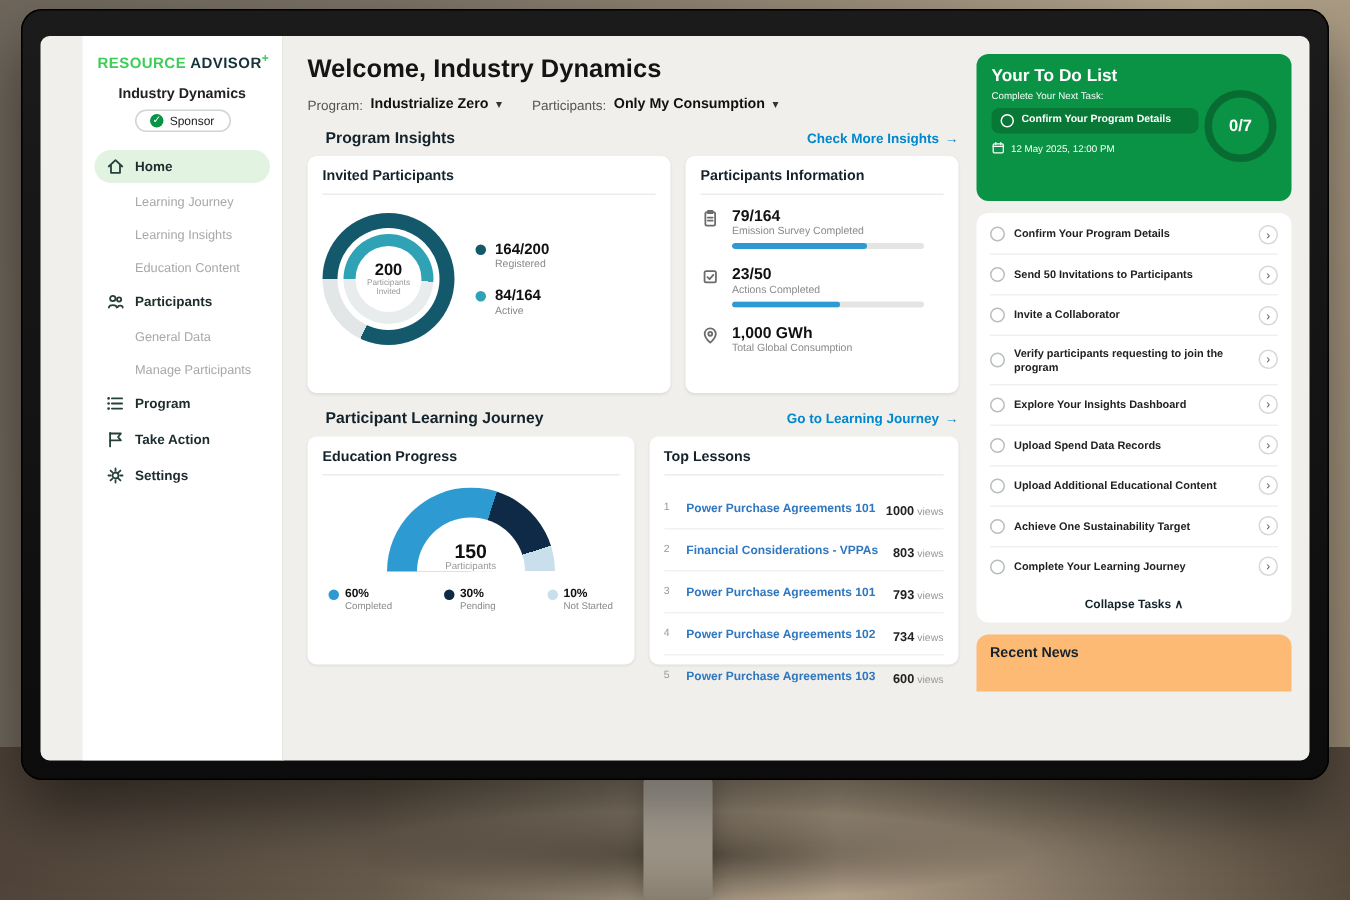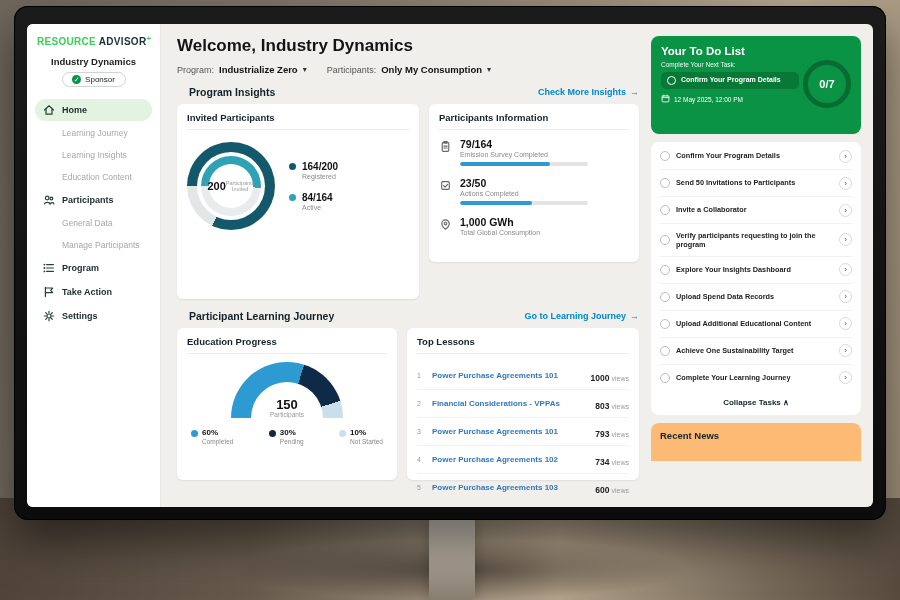--- a/index.html
+++ b/index.html
@@ -12,21 +12,21 @@
     background:radial-gradient(ellipse at center, rgba(30,24,18,0.55), transparent 70%); }
   .stand { position:absolute; left:429px; top:518px; width:46px; height:82px; border-radius:4px;
     background:linear-gradient(180deg,#d2cbc0,#a89f91 55%,#877e70); box-shadow:0 0 14px rgba(0,0,0,0.25); }
 
   .monitor { position:absolute; left:14px; top:6px; width:872px; height:514px;
     background:linear-gradient(180deg,#1b1b1b,#0c0c0c); border-radius:14px;
     padding:18px 13px 13px 13px; box-shadow:0 22px 45px rgba(0,0,0,0.5), inset 0 0 0 1px #000; }
   .screen { width:100%; height:100%; background:#f0efec; border-radius:6px; display:flex; overflow:hidden; }
 
   
-  .sidebar { width:134px; flex-shrink:0; background:#fff; border-right:1px solid #e7e7e5; padding:10px 8px; }
+  .sidebar { width:134px; flex-shrink:0; background:#fff; border-right:1px solid #e7e7e5; padding:10px 8px;margin-left:28px; }
   .logo { font-size:10px; font-weight:bold; letter-spacing:0.3px; text-align:left; padding-left:2px; }
   .logo .res { color:#3dcd58; } .logo .adv { color:#16323a; } .logo .plus { color:#3dcd58; font-size:8px; vertical-align:super; }
   .org { text-align:center; font-size:9.5px; font-weight:bold; color:#222; margin-top:9px; }
   .badge { display:flex; align-items:center; gap:4px; justify-content:center; width:64px; margin:5px auto 0;
     border:1px solid #cfd5cf; border-radius:10px; padding:2px 6px; font-size:8px; color:#222; background:#fff; cursor:pointer; }
   .badge-dot { width:9px; height:9px; border-radius:50%; background:#0a9344; color:#fff; font-size:7px; line-height:9px; text-align:center; }
   .nav { margin-top:12px; }
   .nav-item { display:flex; align-items:center; gap:7px; padding:5px 8px; border-radius:13px; margin-bottom:2px;
     font-size:9px; font-weight:bold; color:#1d2d2d; cursor:pointer; }
   .nav-item.active { background:#e2f4e1; }
@@ -42,26 +42,26 @@
   .filter { display:flex; gap:5px; align-items:center; font-size:9px; color:#555; }
   .filter .val { font-size:9.5px; font-weight:bold; color:#111; cursor:pointer; }
   .chev { font-size:8px; color:#333; }
   .section-row { display:flex; justify-content:space-between; align-items:center; margin:11px 0 6px;padding-left:12px; }
   .section-title { font-size:10.5px; font-weight:bold; color:#14232b; }
   .section-link { font-size:9px; font-weight:bold; color:#0087cd; cursor:pointer; display:flex; gap:4px; align-items:center; }
   .cards-row { display:flex; gap:10px; align-items:stretch; }
   .card { background:#fff; border-radius:6px; box-shadow:0 1px 2px rgba(0,0,0,0.07); padding:8px 10px; }
   .card-title { font-size:9.5px; font-weight:bold; color:#14232b; padding-bottom:6px; border-bottom:1px solid #ececea; margin-bottom:8px; }
 
-  .card-invited { width:242px; height:195px; }
+  .card-invited { width:242px; height:158px; }
   .invited-body { display:flex; align-items:center; gap:14px; padding-top:4px; }
   .donut { width:88px; height:88px; border-radius:50%; display:flex; align-items:center; justify-content:center; }
   .donut-gap { width:68px; height:68px; background:#fff; border-radius:50%; display:flex; align-items:center; justify-content:center; }
   .donut-inner-ring { width:60px; height:60px; border-radius:50%; display:flex; align-items:center; justify-content:center; }
-  .donut-center { width:44px; height:44px; background:#fff; border-radius:50%; display:flex; flex-direction:row; align-items:center; justify-content:center; text-align:center; }
+  .donut-center { width:44px; height:44px; background:#fff; border-radius:50%; display:flex; flex-direction:column; align-items:center; justify-content:center; text-align:center; }
   .donut-center .v { font-size:11px; font-weight:bold; color:#111; }
   .donut-center .l { font-size:5.5px; color:#999; line-height:1.15; width:34px; }
   .legend-col { display:flex; flex-direction:column; gap:12px; }
   .legend-item { display:flex; gap:6px; align-items:flex-start; }
   .dot { width:7px; height:7px; border-radius:50%; margin-top:2px; flex-shrink:0; }
   .legend-item .v { font-size:10px; font-weight:bold; color:#111; }
   .legend-item .l { font-size:7px; color:#8a8a8a; margin-top:1px; }
 
   .card-info { flex:1; height:158px; }
   .stat-row { display:flex; gap:8px; align-items:flex-start; margin-bottom:11px; }

